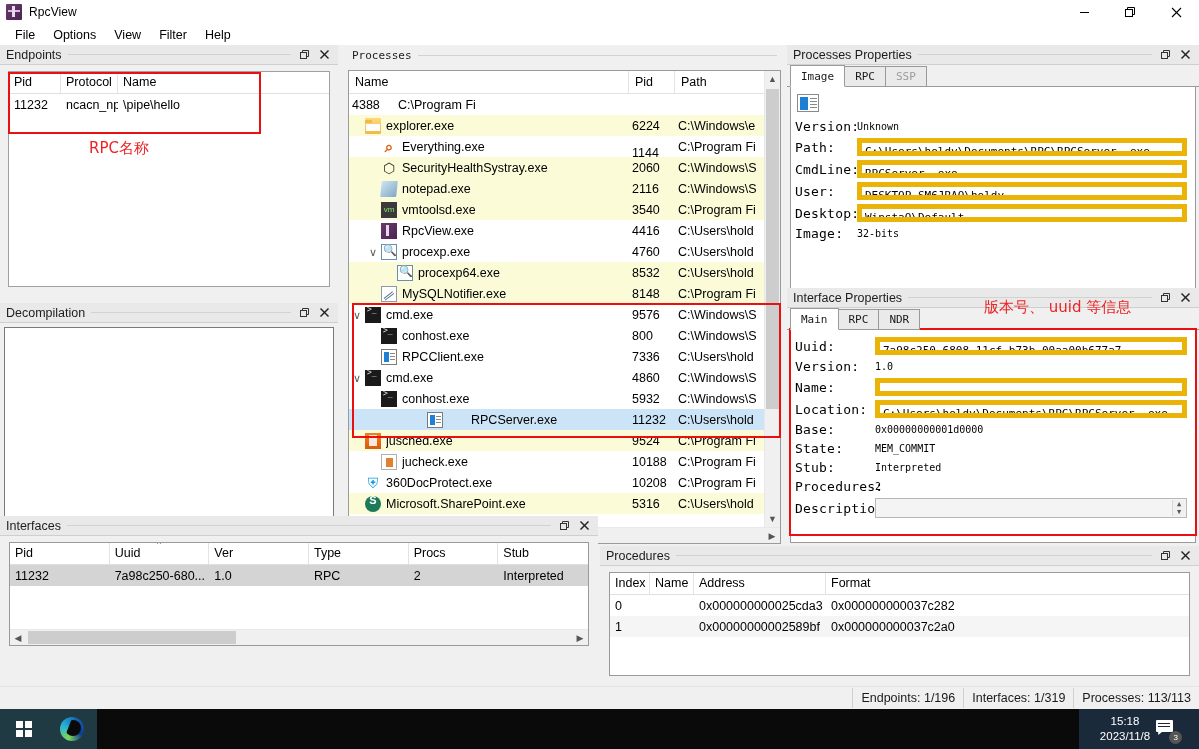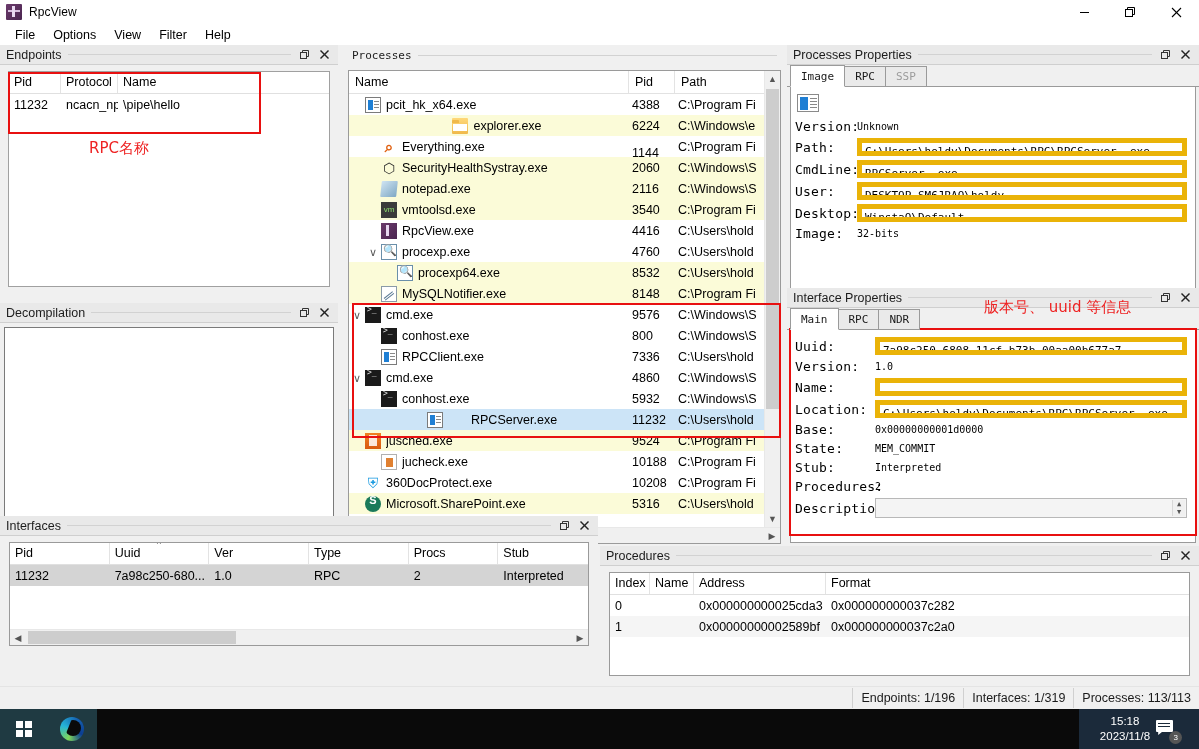--- a/index.html
+++ b/index.html
@@ -385,31 +385,25 @@
     </div>
     <div class="panel-body">
       <div class="listbox">
         <div class="proc-header">
           <div class="ph" style="width:280px">Name</div>
           <div class="ph" style="width:46px">Pid</div>
           <div class="ph" style="width:90px;border-right:none">Path</div>
         </div>
         <div id="proc-rows">
             <div class="proc-row">
-              <div class="proc-name" style="width: 280px; flex: 0 0 auto;">
-                <div style="width: 0px; flex: 0 0 auto;"></div>
-                <div class="twisty"></div>
-                <div class="picon ic-win"></div>
-                <div class="ptext">pcit_hk_x64.exe</div>
-              </div>
               <div class="proc-pid" style="width: 46px; padding-left: 3px;">4388</div>
               <div class="proc-path" style="width: 86px; padding-left: 3px;">C:\Program Fi</div>
             </div>
             <div class="proc-row" style="background: rgb(251, 251, 216);">
-              <div class="proc-name" style="width: 280px; flex: 0 0 auto; justify-content: center;">
+              <div class="proc-name" style="width: 280px; flex: 0 0 auto;">
                 <div style="width: 0px; flex: 0 0 auto;"></div>
                 <div class="twisty"></div>
                 <div class="picon ic-folder"></div>
                 <div class="ptext">explorer.exe</div>
               </div>
               <div class="proc-pid" style="width: 46px; padding-left: 3px;">6224</div>
               <div class="proc-path" style="width: 86px; padding-left: 3px;">C:\Windows\e</div>
             </div>
             <div class="proc-row">
               <div class="proc-name" style="width: 280px; flex: 0 0 auto;">

